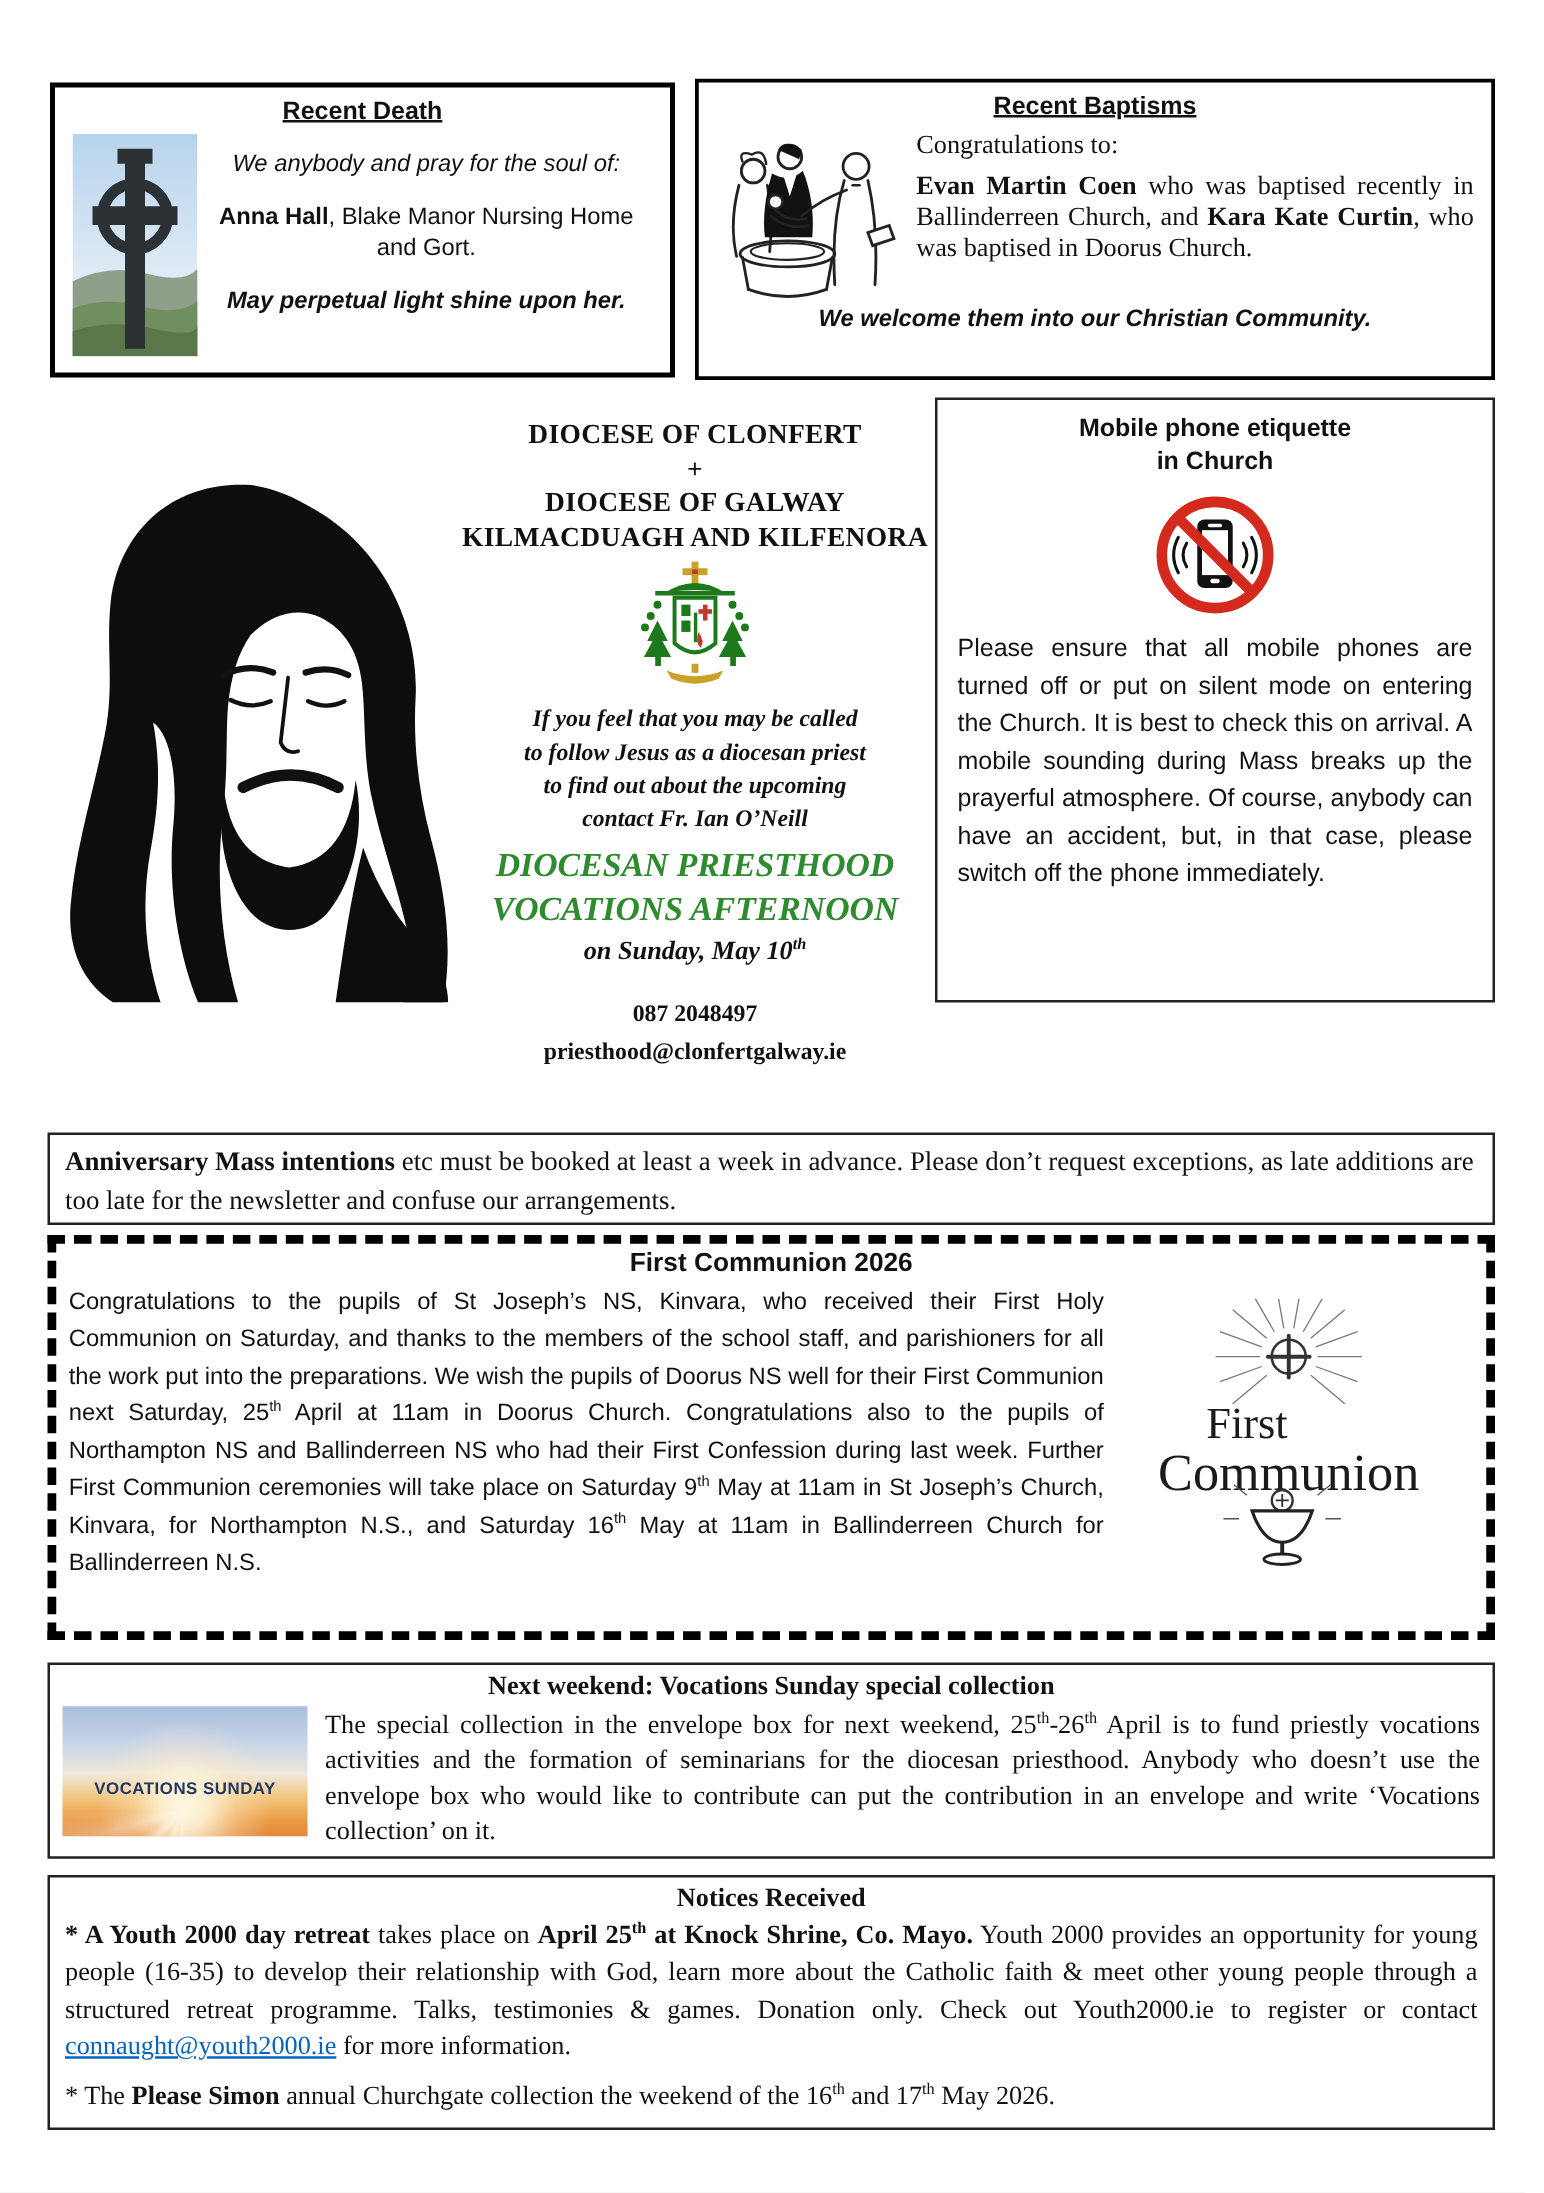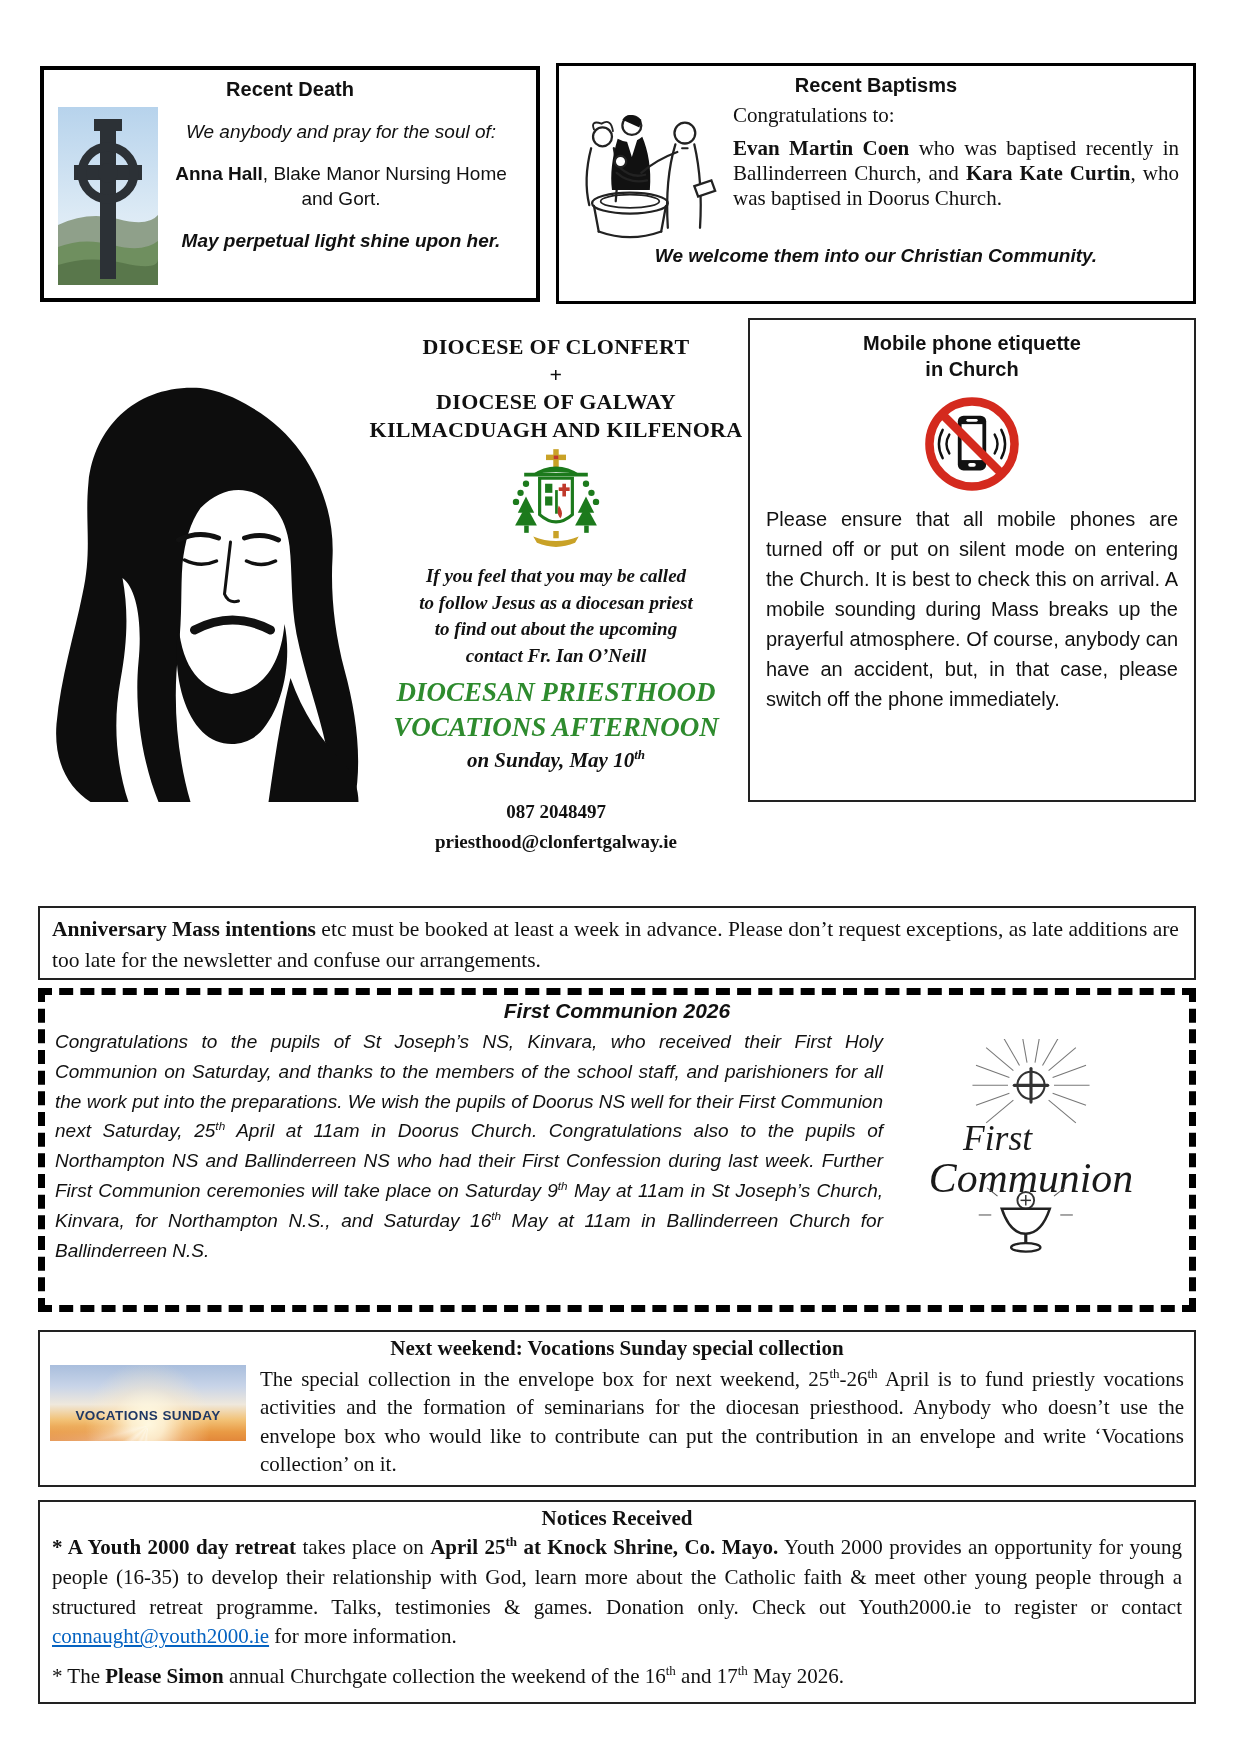--- a/index.html
+++ b/index.html
@@ -4,21 +4,21 @@
 <style>
   * { margin:0; padding:0; box-sizing:border-box; }
   body { background:#e8e8e8; }
   .page {
     position:relative; width:1235px; height:1754px; margin:0 auto;
     background:#ffffff; overflow:hidden;
     font-family:"Liberation Sans", sans-serif; color:#111;
   }
   .box { position:absolute; background:#fff; }
   .sans { font-family:"Liberation Sans", sans-serif; }
-  .box-title { text-align:center; font-weight:bold; font-size:20px; padding-top:8px; }
+  .box-title { text-align:center; font-weight:bold; font-size:20px; padding-top:8px;text-decoration:underline; }
   sup { font-size:62%; line-height:0; }
 
   
   .death-box { left:40px; top:66px; width:500px; height:236px; border:4px solid #000; }
   .death-row { display:flex; padding:6px 12px 0 14px; align-items:flex-start; }
   .death-text { flex:1; text-align:center; font-size:19px; padding-top:12px; }
   .death-text p { margin-bottom:16px; line-height:1.35; }
   .italic { font-style:italic; }
   .bold-italic { font-style:italic; font-weight:bold; }
 
@@ -42,31 +42,31 @@
   
   .mobile-box { left:748px; top:318px; width:448px; height:484px; border:2px solid #222; padding:0 16px; }
   .mobile-title { text-align:center; font-weight:bold; font-size:20px; line-height:1.3; padding-top:10px; }
   .nophone-wrap { width:104px; height:104px; margin:10px auto 8px auto; }
   .mobile-body { font-size:20px; text-align:justify; line-height:1.5; }
 
   
   .anniv-box { left:38px; top:906px; width:1158px; height:74px; border:2px solid #222; padding:6px 12px; font-family:"Liberation Serif", serif; font-size:21.5px; line-height:1.45; }
 
   
-  .fc-box { left:38px; top:988px; width:1158px; height:324px; border:7px dashed #000; padding:4px 10px 0 10px;font-style:italic; }
+  .fc-box { left:38px; top:988px; width:1158px; height:324px; border:7px dashed #000; padding:4px 10px 0 10px; }
   .fc-title { text-align:center; font-weight:bold; font-size:21px; margin-bottom:4px; }
   .fc-row { display:flex; }
   .fc-body { width:828px; font-size:19px; line-height:1.57; text-align:justify; }
   .fc-art { flex:1; display:flex; align-items:center; justify-content:center; }
 
   
   .voccol-box { left:38px; top:1330px; width:1158px; height:157px; border:2px solid #222; padding:4px 10px; }
   .voccol-title { text-align:center; font-family:"Liberation Serif", serif; font-weight:bold; font-size:21px; margin-bottom:4px; }
   .voccol-row { display:flex; gap:14px; }
-  .voccol-img { width:196px; height:76px; position:relative; flex:none; overflow:hidden;
+  .voccol-img { width:196px; height:104px; position:relative; flex:none; overflow:hidden;
      background:
        radial-gradient(circle at 50% 78%, #fff8e0 0%, rgba(255,248,224,0.85) 14%, rgba(255,236,200,0.4) 32%, rgba(255,255,255,0) 55%),
        linear-gradient(180deg, #a9bedd 0%, #c8d4e8 28%, #efe8dc 52%, #f2c277 72%, #e99a44 88%, #e2873a 100%); }
   .voccol-img .sunrays { position:absolute; inset:0;
      background: conic-gradient(from 180deg at 50% 80%, rgba(255,255,255,0) 0deg, rgba(255,255,255,0.55) 8deg, rgba(255,255,255,0) 16deg, rgba(255,255,255,0.5) 26deg, rgba(255,255,255,0) 36deg, rgba(255,255,255,0.5) 48deg, rgba(255,255,255,0) 60deg, rgba(255,255,255,0.45) 74deg, rgba(255,255,255,0) 90deg);
      opacity:0.7; }
   .voccol-img .label { position:absolute; left:0; right:0; top:56%; text-align:center; font-weight:bold; font-size:13.5px; color:#1f3864; letter-spacing:0.4px; }
   .voccol-body { font-family:"Liberation Serif", serif; font-size:21px; line-height:1.35; text-align:justify; }
 
   

